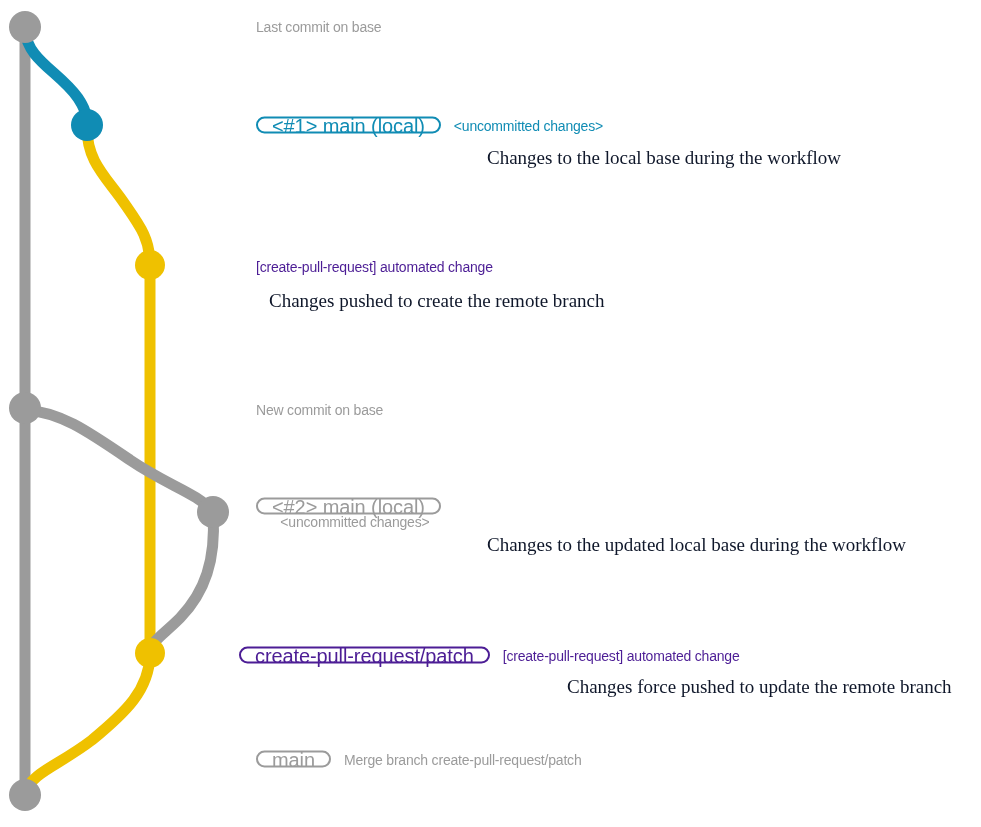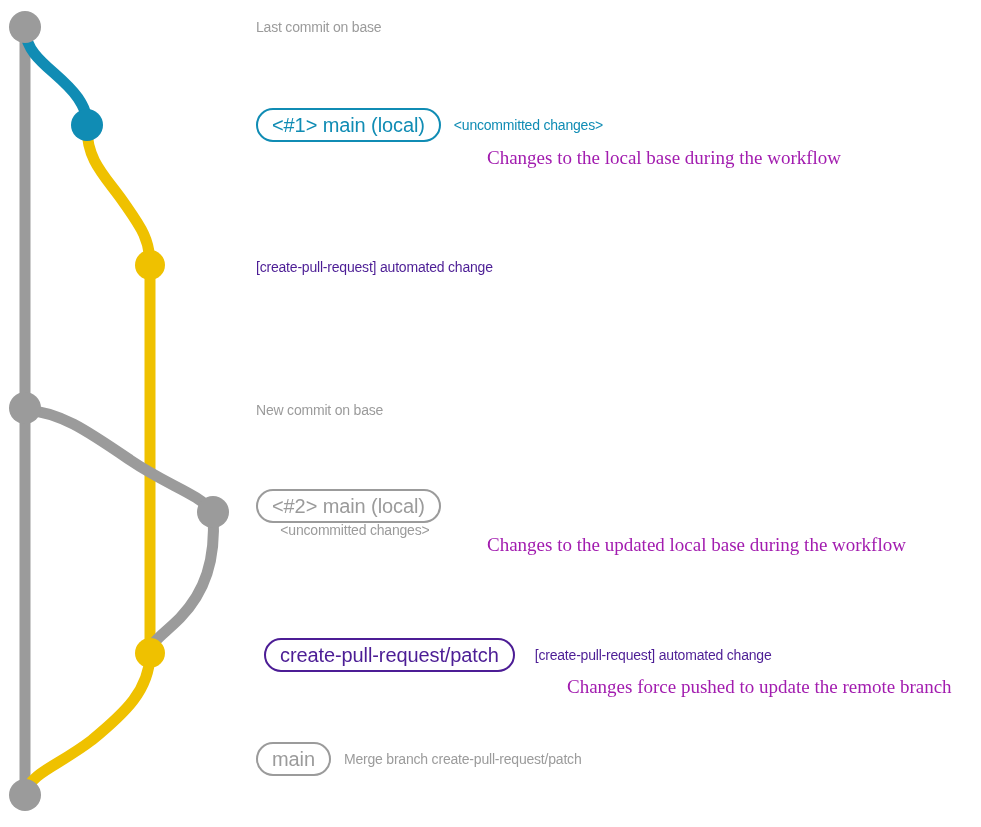--- a/index.html
+++ b/index.html
@@ -36,21 +36,21 @@
     display: flex;
     align-items: center;
     white-space: nowrap;
   }
 
   .pill {
     display: inline-flex;
     align-items: center;
     justify-content: center;
     box-sizing: border-box;
-    height: 34px;
+    height: 17px;
     padding: 0 14px;
     border: 2px solid currentColor;
     border-radius: 18px;
     font-size: 20px;
     line-height: 1;
     letter-spacing: -0.1px;
   }
 
   .headline {
     font-size: 14px;
@@ -58,21 +58,21 @@
     letter-spacing: -0.2px;
   }
 
   .pill + .headline { margin-left: 13px; }
 
   .desc {
     position: absolute;
     font-family: "Liberation Serif", serif;
     font-size: 19px;
     line-height: 1;
-    color: #a21caf;
+    color: #0f172a;
     white-space: nowrap;
   }
 
   
   .c-gray   { color: #9b9b9b; }
   .c-blue   { color: #108cb4; }
   .c-yellow { color: #4c1d95; }
 </style>
 </head>
 <body>
@@ -110,32 +110,33 @@
 
   <div class="row" style="left:256px; top:125px; transform:translateY(-50%);">
     <span class="pill c-blue">&lt;#1&gt; main (local)</span>
     <span class="headline c-blue">&lt;uncommitted changes&gt;</span>
   </div>
   <div class="desc" style="left:487px; top:148px;">Changes to the local base during the workflow</div>
 
   <div class="row" style="left:256px; top:267px; transform:translateY(-50%);">
     <span class="headline c-yellow">[create-pull-request] automated change</span>
   </div>
+  <div class="desc" style="left:269px; top:291px;">Changes pushed to create the remote branch</div>
 
   <div class="row" style="left:256px; top:410px; transform:translateY(-50%);">
     <span class="headline c-gray">New commit on base</span>
   </div>
 
   <div class="row" style="left:256px; top:513px; transform:translateY(-50%);flex-direction:column;">
     <span class="pill c-gray">&lt;#2&gt; main (local)</span>
     <span class="headline c-gray">&lt;uncommitted changes&gt;</span>
   </div>
   <div class="desc" style="left:487px; top:535px;">Changes to the updated local base during the workflow</div>
 
-  <div class="row" style="left:264px; top:655px; transform:translateY(-50%);gap:7px;">
+  <div class="row" style="left:239px; top:655px; transform:translateY(-50%);">
     <span class="pill c-yellow">create-pull-request/patch</span>
     <span class="headline c-yellow">[create-pull-request] automated change</span>
   </div>
   <div class="desc" style="left:567px; top:677px;">Changes force pushed to update the remote branch</div>
 
   <div class="row" style="left:256px; top:759px; transform:translateY(-50%);">
     <span class="pill c-gray">main</span>
     <span class="headline c-gray">Merge branch create-pull-request/patch</span>
   </div>
 

